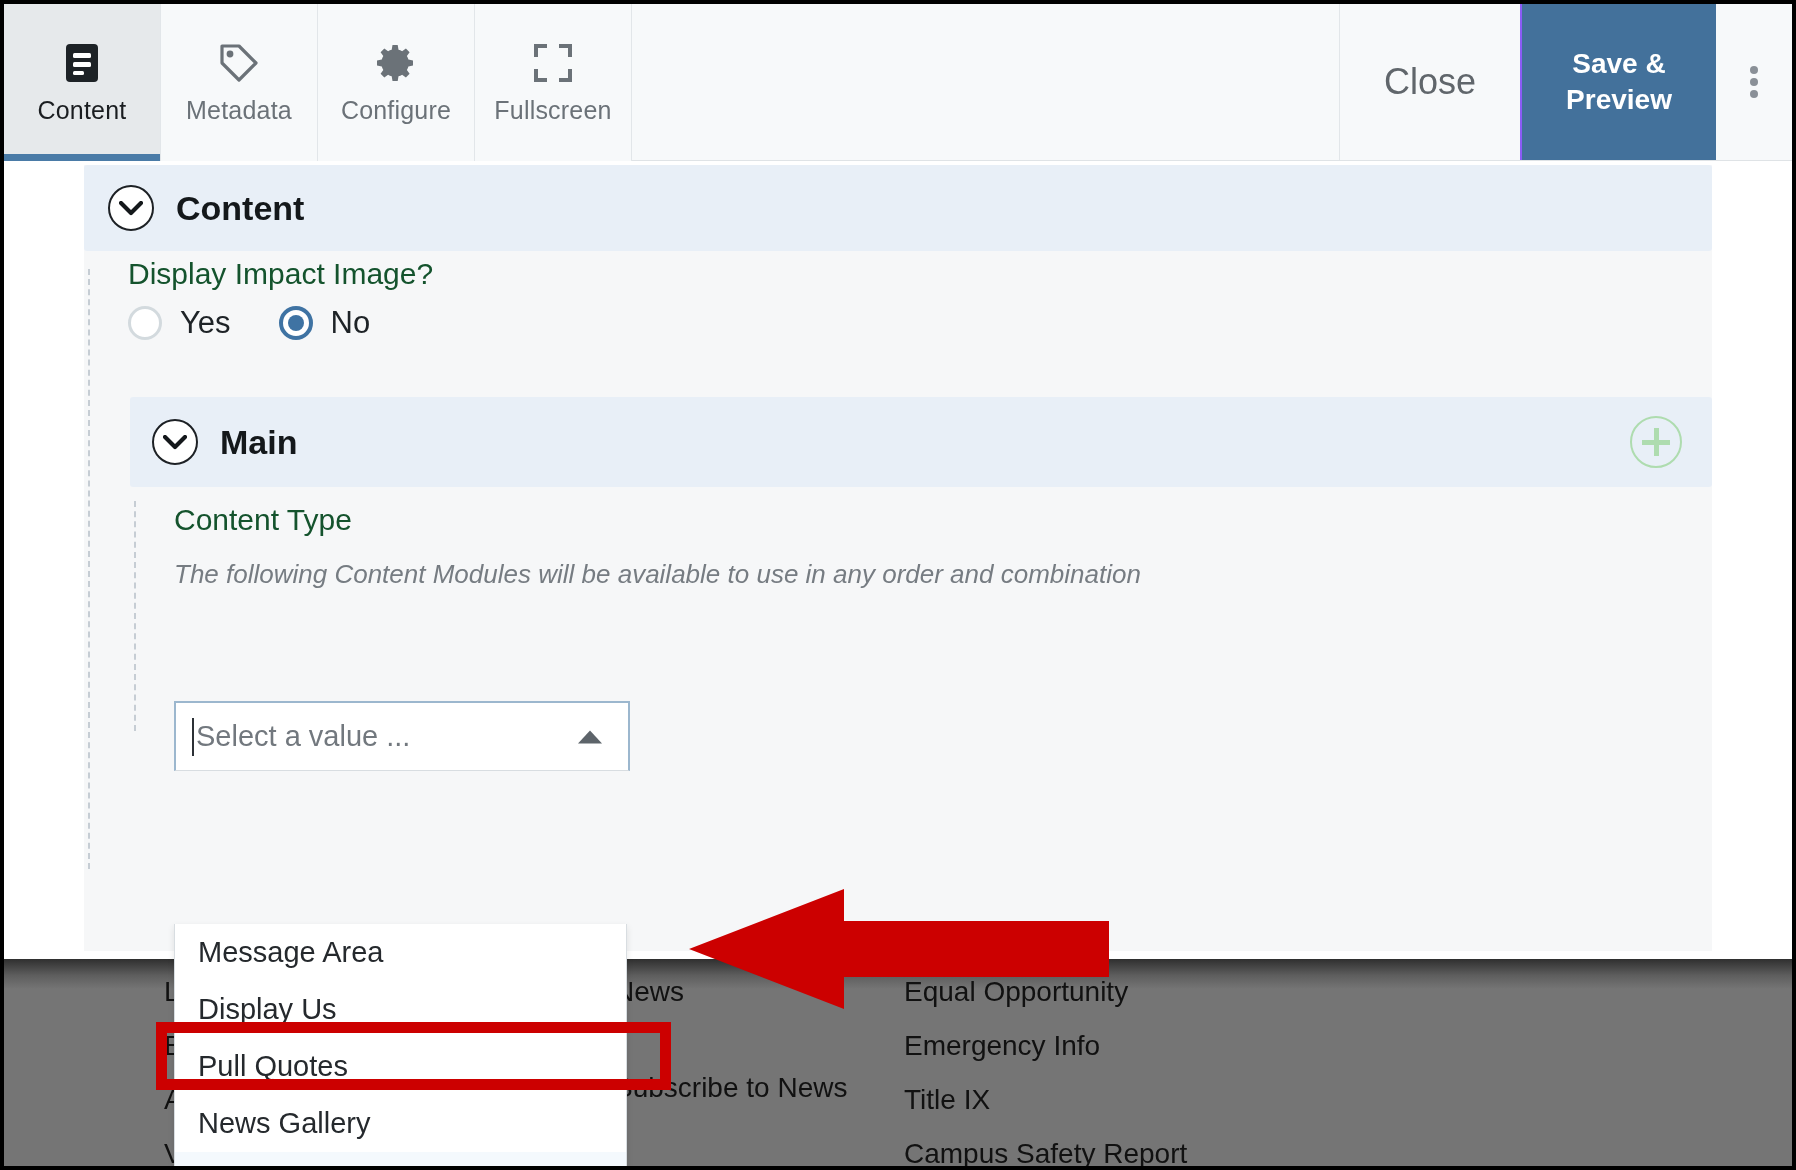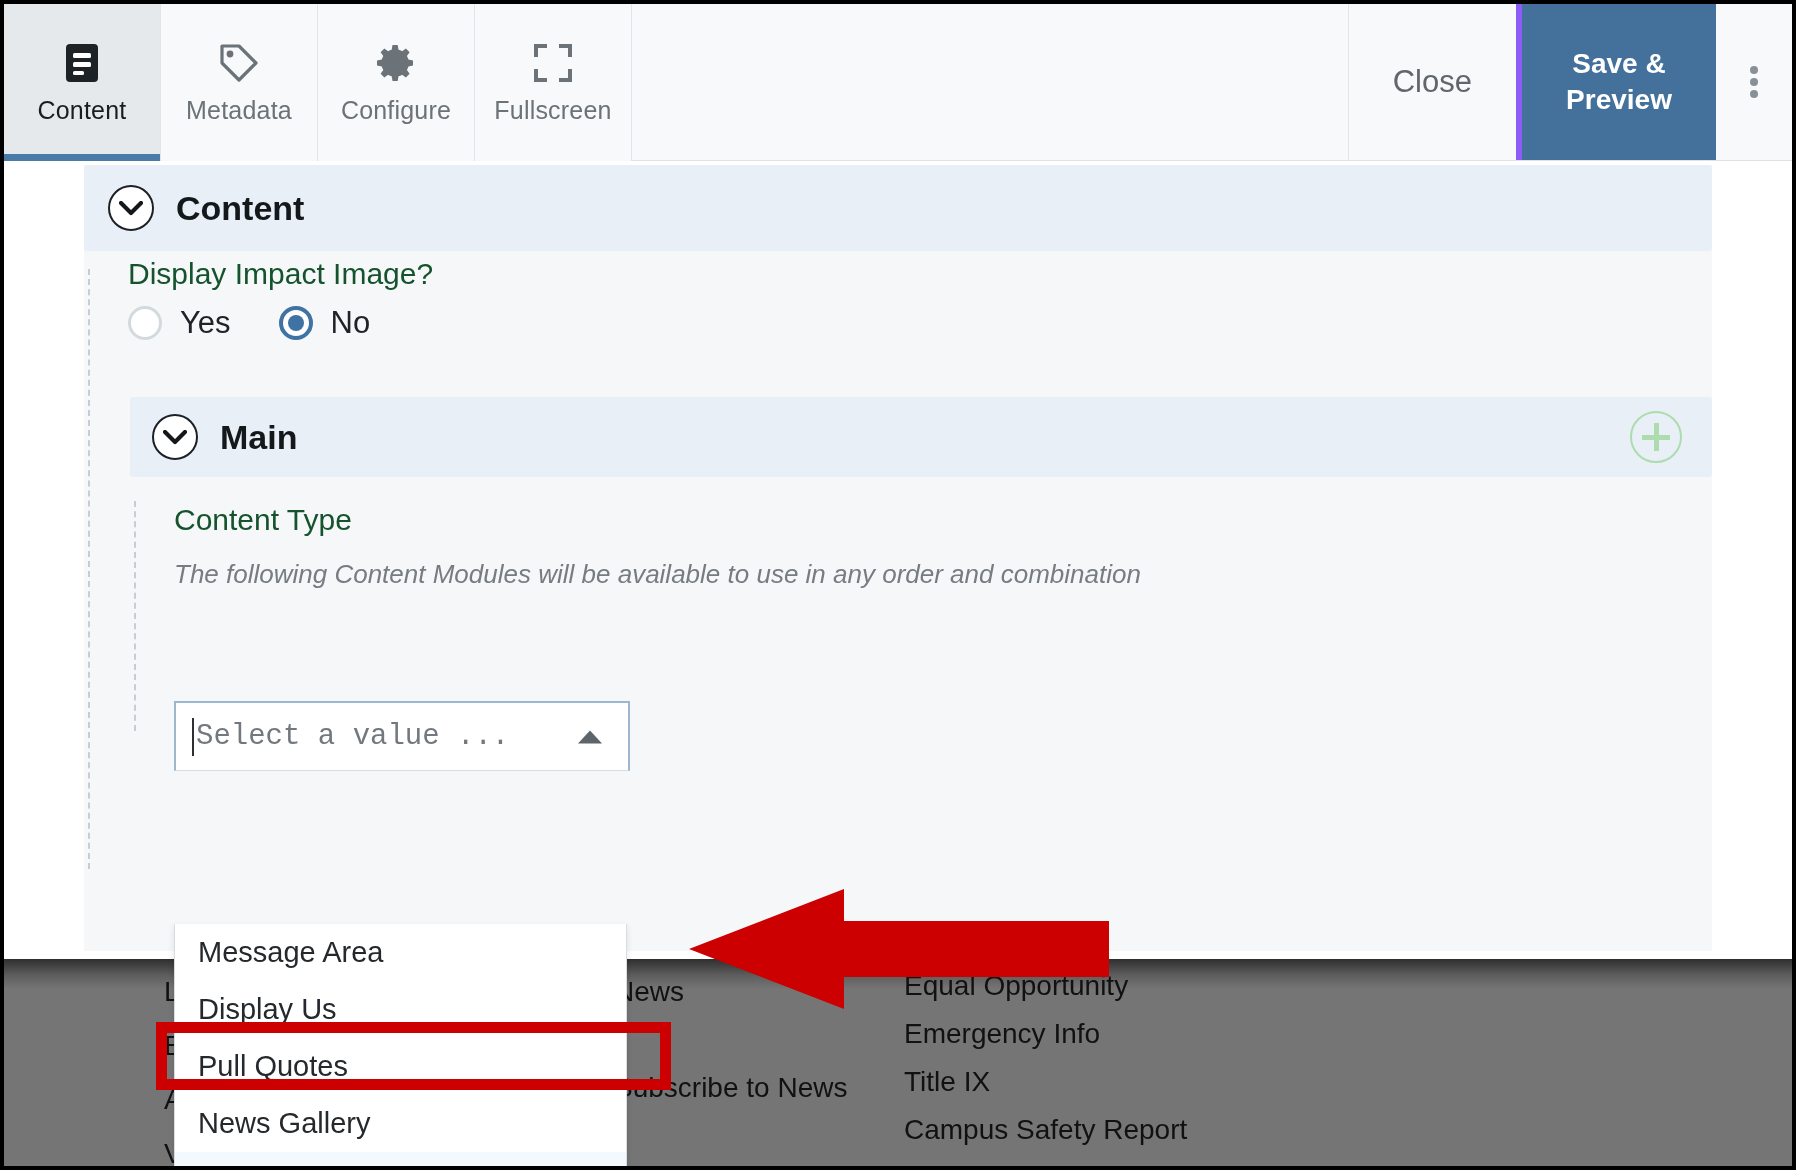--- a/index.html
+++ b/index.html
@@ -43,22 +43,22 @@
   }
   .tab .ticon { height: 46px; display: flex; align-items: center; justify-content: center; }
   .tab .tlabel { font-size: 25px; color: #6b7278; letter-spacing: .2px; }
   .tab.active .tlabel { color: #1a1d20; }
 
   .toolbar-spacer { flex: 1; border-right: 1px solid #e2e6e9; }
 
   .close-btn {
     display: flex; align-items: center; justify-content: center;
     padding: 0 44px;
-    font-size: 31px; color: #60666b;
-    border-right: 6px solid #8b5cf6;
+    font-size: 36px; color: #60666b;
+    border-right: 2px solid #8b5cf6;
     cursor: pointer; background: #f7f9fa;
   }
   .save-btn {
     width: 194px;
     display: flex; align-items: center; justify-content: center;
     text-align: center;
     background: #43719b; color: #ffffff;
     font-size: 28px; font-weight: bold; line-height: 1.28;
     cursor: pointer;
   }
@@ -90,21 +90,21 @@
     background: #e8eff7;
     border-radius: 3px;
   }
   .sec-head.lvl1 {
     position: absolute; left: 0px; top: 0px;
     width: 1628px; height: 86px;
     padding-left: 24px;
   }
   .sec-head.lvl2 {
     position: absolute; left: 46px; top: 232px;
-    width: 1582px; height: 80px;
+    width: 1582px; height: 90px;
     padding-left: 22px;
   }
   .chev {
     width: 46px; height: 46px; border-radius: 50%;
     border: 2px solid #1d2125; background: #ffffff;
     display: flex; align-items: center; justify-content: center;
     flex: 0 0 auto; cursor: pointer;
   }
   .chev svg { display: block; }
   .sec-title { font-size: 34px; font-weight: bold; color: #14181b; margin-left: 22px; }
@@ -146,21 +146,20 @@
   .select-box {
     position: absolute; left: 90px; top: 536px;
     width: 456px; height: 70px;
     background: #ffffff;
     border: 2px solid #9cb7ce;
     border-bottom: 1px solid #d8dde1;
     display: flex; align-items: center;
     padding: 0 16px;
     cursor: text;
     z-index: 6;
-    font-family: Liberation Mono, monospace;
   }
   .caret {
     width: 2px; height: 38px; background: #2c3136; margin-right: 2px;
   }
   .select-ph { font-size: 29px; color: #72787e; }
   .select-arrow {
     position: absolute; right: 26px; top: 50%; transform: translateY(-50%);
     width: 0; height: 0;
     border-left: 12px solid transparent;
     border-right: 12px solid transparent;
@@ -206,21 +205,21 @@
   .foot-col.c1 { width: 470px; padding-left: 20px; }
   .foot-col.c2 { width: 290px; }
   .foot-col.c3 { width: 350px; }
   .foot-link {
     font-size: 28px; color: #111111;
     height: 42px; line-height: 42px;
     white-space: nowrap; cursor: pointer;
   }
   .foot-col.c1 .foot-link { margin-top: 12px; }
   .foot-col.c2 .foot-link { margin-top: 12px; }
-  .foot-col.c3 .foot-link { margin-top: 6px; }
+  .foot-col.c3 .foot-link { margin-top: 12px; }
 
   
   .white-strip {
     position: absolute; left: 0; top: 947px; width: 1788px; height: 10px;
     background: #ffffff;
   }
 
   
   .ann-arrow {
     position: absolute; left: 680px; top: 880px;

